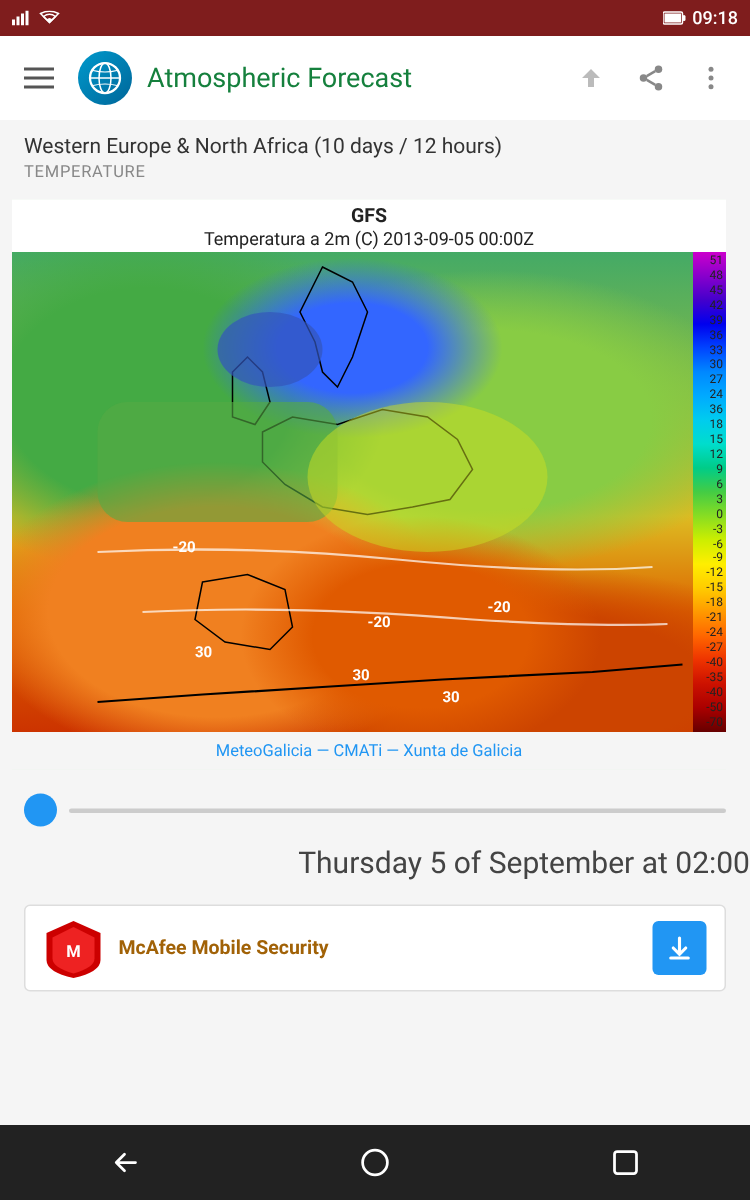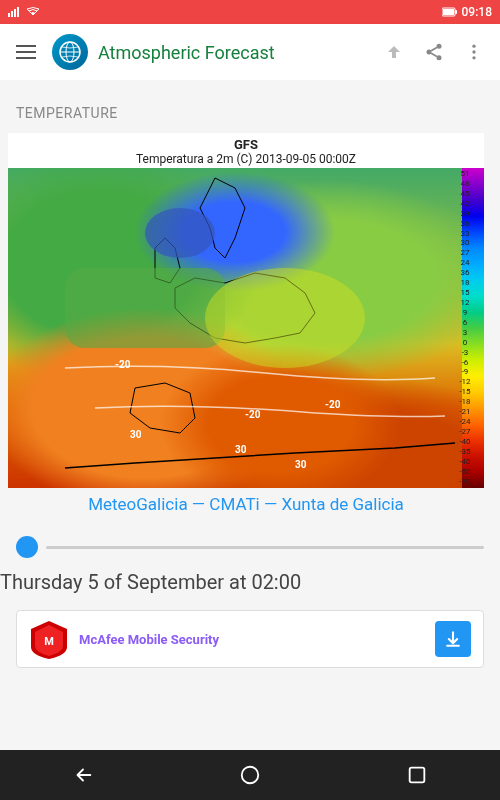--- a/index.html
+++ b/index.html
@@ -7,21 +7,21 @@
       width: 500px;
       height: 800px;
       background: #f5f5f5;
       font-family: 'Roboto', Arial, sans-serif;
       overflow: hidden;
       position: relative;
     }
 
     
     .status-bar {
-      background: #ef4444;
+      background: #7f1d1d;
       height: 24px;
       display: flex;
       align-items: center;
       justify-content: space-between;
       padding: 0 8px;
     }
     .status-bar-left {
       display: flex;
       gap: 4px;
       align-items: center;
@@ -99,24 +99,24 @@
     .subtitle-area {
       background: #f5f5f5;
       padding: 10px 16px 4px 16px;
     }
     .region-title {
       font-size: 14px;
       color: #333;
       font-weight: 400;
     }
     .category-label {
-      font-size: 14px;
+      font-size: 11px;
       color: #888;
       letter-spacing: 0.5px;
-      margin-top: 15px;
+      margin-top: 2px;
     }
 
     
     .map-container {
       position: relative;
       margin: 8px 16px 4px 8px;
       background: #e8f4e8;
     }
     .map-title {
       text-align: center;
@@ -153,33 +153,32 @@
     .scale-labels {
       position: absolute;
       right: 0;
       top: 0;
       width: 38px;
       height: 100%;
       display: flex;
       flex-direction: column;
       justify-content: space-between;
       padding: 2px 2px;
-      align-items: center;
     }
     .scale-label {
       font-size: 8px;
       color: #222;
       text-align: right;
       line-height: 1;
     }
 
     .map-credit {
       text-align: center;
       padding: 6px 0;
-      font-size: 17px;
+      font-size: 11px;
       color: #2196F3;
       background: #f5f5f5;
     }
 
     
     .timeline-area {
       padding: 12px 16px 4px 16px;
       display: flex;
       align-items: center;
       gap: 8px;
@@ -192,21 +191,21 @@
       flex-shrink: 0;
     }
     .timeline-track {
       flex: 1;
       height: 3px;
       background: #ccc;
       border-radius: 2px;
     }
 
     .time-label {
-      text-align: left;
+      text-align: right;
       font-size: 20px;
       color: #444;
       padding: 8px 0 12px 0;
     }
 
     
     .ad-banner {
       margin: 4px 16px;
       background: white;
       border: 1px solid #ddd;
@@ -220,21 +219,21 @@
       width: 40px;
       height: 40px;
       flex-shrink: 0;
     }
     .ad-text {
       flex: 1;
     }
     .ad-title {
       font-size: 13px;
       font-weight: bold;
-      color: #8b5cf6;
+      color: #a16207;
     }
     .ad-subtitle {
       font-size: 11px;
       color: #4CAF50;
       margin-top: 2px;
     }
     .ad-download-btn {
       width: 36px;
       height: 36px;
       background: #2196F3;
@@ -353,20 +352,21 @@
       <svg width="20" height="20" viewBox="0 0 24 24" fill="#888">
         <circle cx="12" cy="5" r="2"></circle>
         <circle cx="12" cy="12" r="2"></circle>
         <circle cx="12" cy="19" r="2"></circle>
       </svg>
     </div>
   </div>
 </div>
 
 <div class="subtitle-area">
+  <div class="region-title">Western Europe &amp; North Africa (10 days / 12 hours)</div>
   <div class="category-label">TEMPERATURE</div>
 </div>
 
 <div class="map-container">
   <div class="map-title">
     <div class="map-title-gfs">GFS</div>
     <div class="map-title-sub">Temperatura a 2m (C) 2013-09-05  00:00Z</div>
   </div>
   <div class="map-image-area">
 

